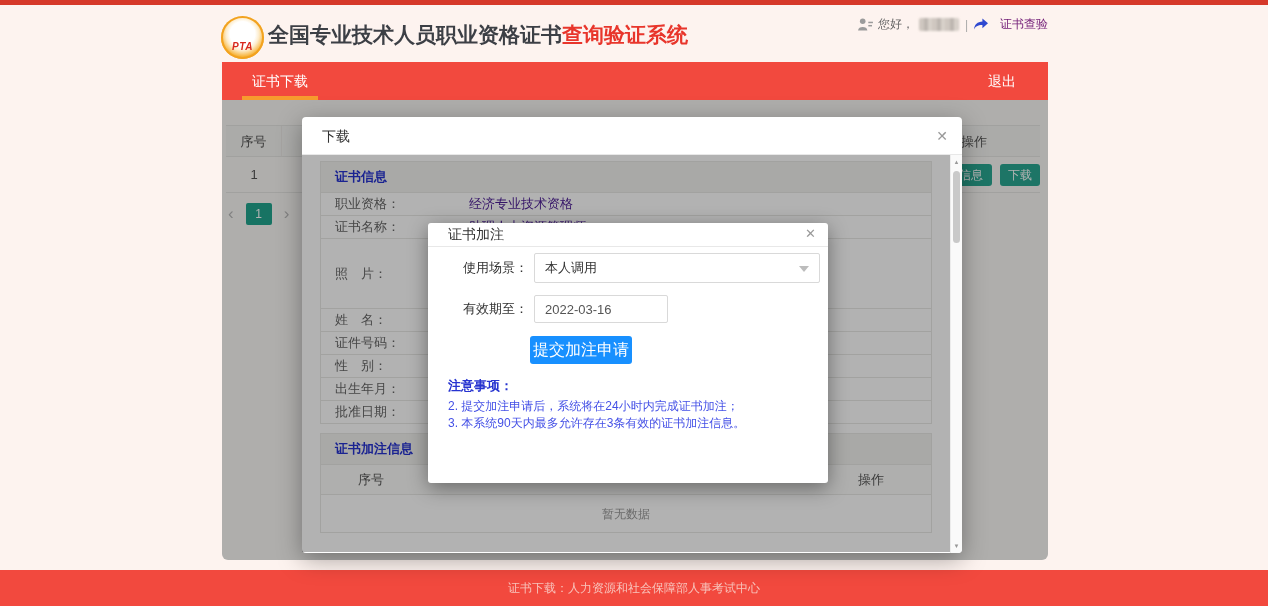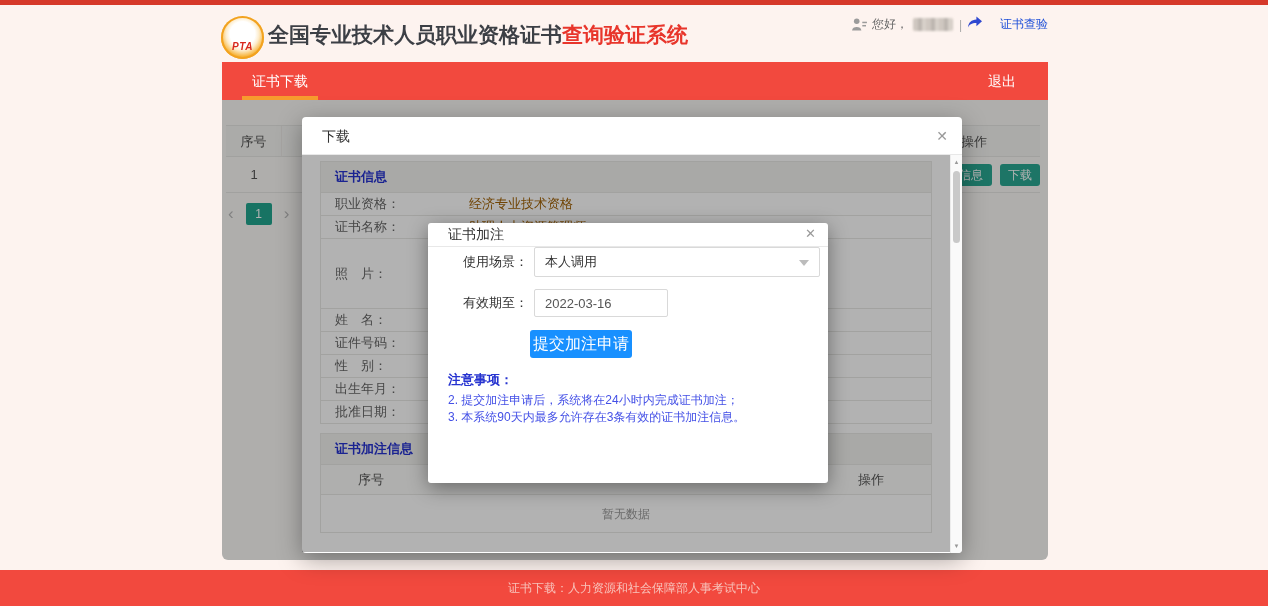--- a/index.html
+++ b/index.html
@@ -25,21 +25,21 @@
     font-size:10px; font-weight:bold; font-style:italic; color:#d8271c; letter-spacing:0.5px;
   }
   .site-title { position:absolute; left:268px; top:0; height:57px; line-height:60px; font-size:21px; font-weight:bold; color:#3c3f45; white-space:nowrap; }
   .title-red { color:#e8352b; }
   .user-area { position:absolute; top:11px; right:220px; display:flex; align-items:center; gap:5px; font-size:12px; color:#666; }
   .user-icon { display:inline-flex; }
   .masked-name { width:40px; height:13px; border-radius:2px;
     background: repeating-linear-gradient(90deg,#cfc7c0 0 5px,#bdb6b0 5px 9px,#d8d1ca 9px 13px);
     filter: blur(1px); }
   .pipe { color:#aaa; margin:0 1px; }
-  .verify-link { display:flex; align-items:flex-start; gap:18px; color:#1d4ed8; cursor:pointer; text-decoration:none; font-size:12px; }
+  .verify-link { display:flex; align-items:flex-end; gap:12px; color:#701a75; cursor:pointer; text-decoration:none; font-size:12px; }
 
   
   .navbar { position:absolute; left:222px; top:62px; width:826px; height:38px; background:#f2493e; }
   .nav-tab { position:absolute; left:16px; top:0; height:38px; line-height:38px; padding:0 14px; color:#fff; font-size:14px; cursor:pointer; }
   .tab-underline { position:absolute; left:4px; right:4px; bottom:0; height:4px; background:#f79b2e; }
   .nav-logout { position:absolute; right:32px; top:0; height:38px; line-height:38px; color:#fff; font-size:14px; cursor:pointer; }
 
   
   .container { position:absolute; left:222px; top:100px; width:826px; height:460px; background:#fbfaf7; border-radius:0 0 6px 6px; }
 
@@ -64,21 +64,21 @@
     box-shadow:0 6px 24px rgba(0,0,0,0.35); z-index:20; }
   .mdl-header { position:relative; height:38px; line-height:38px; border-bottom:1px solid #e8e8e8; padding:0 20px; font-size:14px; color:#333; }
   .mdl-close { position:absolute; right:14px; top:0; color:#999; font-size:14px; cursor:pointer; }
   .mdl-body { position:relative; height:397px; }
 
   .ci-box { position:absolute; left:18px; top:6px; width:612px; border:1px solid #e9e9e6; font-size:13px; }
   .sec-title { height:30px; line-height:30px; background:#f3f3f0; color:#2633d0; font-weight:bold; padding-left:14px; }
   .ci-row { display:flex; align-items:center; border-top:1px solid #e9e9e6; min-height:23px; }
   .ci-row.tall { min-height:70px; }
   .ci-label { width:148px; padding-left:14px; color:#666; }
-  .ci-value { flex:1; color:#a16207; }
+  .ci-value { flex:1; color:#4c1d95; }
 
   .an-box { position:absolute; left:18px; top:278px; width:612px; border:1px solid #e9e9e6; font-size:13px; }
   .an-cols { position:relative; display:flex; height:30px; line-height:30px; border-top:1px solid #e9e9e6; color:#555; background:#fbfbf9; }
   .an-col-seq { width:100px; text-align:center; }
   .an-col-mid { flex:1; }
   .an-col-action { width:120px; text-align:center; }
   .an-empty { height:38px; line-height:38px; border-top:1px solid #e9e9e6; text-align:center; color:#999; font-size:12px; }
 
   .overlay2 { position:absolute; left:0; top:0; right:12px; bottom:0; background:rgba(0,0,0,0.30); z-index:10; }
 
@@ -87,21 +87,21 @@
   .sb-up { top:4px; }
   .sb-down { bottom:4px; }
   .sb-thumb { position:absolute; left:2px; top:16px; width:7px; height:72px; background:#c9c9c9; border-radius:4px; cursor:pointer; }
 
   
   .modal-an { position:absolute; left:126px; top:68px; width:400px; height:260px; background:#fff; border-radius:3px;
     box-shadow:0 5px 20px rgba(0,0,0,0.4); z-index:20; font-size:13px; }
   .man-header { position:relative; height:24px; line-height:22px; padding:0 20px; border-bottom:1px solid #e8e8e8; font-size:14px; color:#333; }
   .man-close { position:absolute; right:12px; top:0; color:#999; font-size:13px; cursor:pointer; }
   .man-row { display:flex; align-items:center; }
-  .man-row-scene { margin-top:0; }
+  .man-row-scene { margin-top:6px; }
   .man-row-date { margin-top:12px; }
   .man-label { width:88px; margin-left:12px; text-align:right; color:#333; }
   .man-select { position:relative; margin-left:6px; width:286px; height:30px; border:1px solid #d9d9d9; border-radius:2px; line-height:28px; padding-left:10px; color:#333; background:#fff; cursor:pointer; }
   .sel-caret { position:absolute; right:10px; top:12px; width:0; height:0; border-left:5px solid transparent; border-right:5px solid transparent; border-top:6px solid #bcbcbc; }
   .man-input { margin-left:6px; width:134px; height:28px; border:1px solid #d9d9d9; border-radius:2px; padding-left:10px; color:#555; font-size:13px; font-family:inherit; background:#fff; }
   .man-submit { display:block; margin:13px 0 0 102px; width:102px; height:28px; background:#1890ff; color:#fff; border:none; border-radius:3px; font-size:16px; cursor:pointer; font-family:inherit; }
   .man-notes-title { margin:13px 0 3px 20px; color:#2633d0; font-weight:bold; font-size:13px; }
   .man-note { margin-left:20px; line-height:17px; color:#4450e6; font-size:12px; }
 
   

